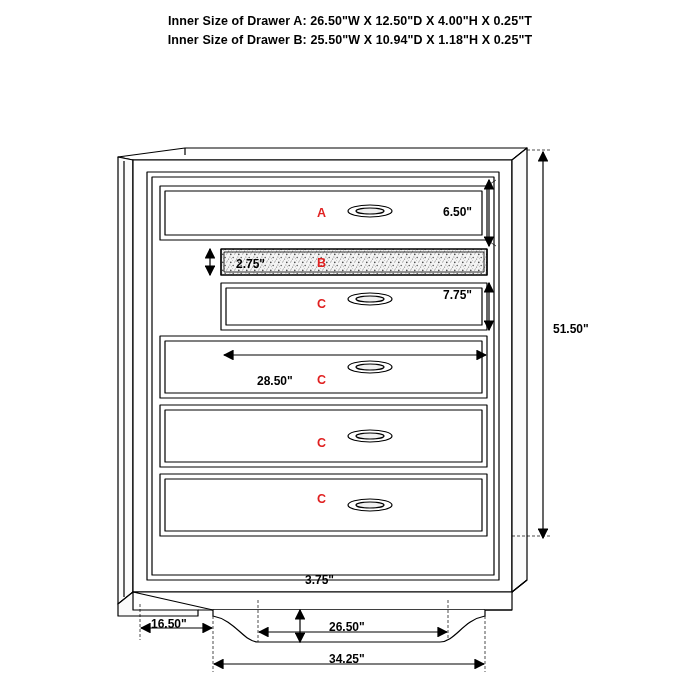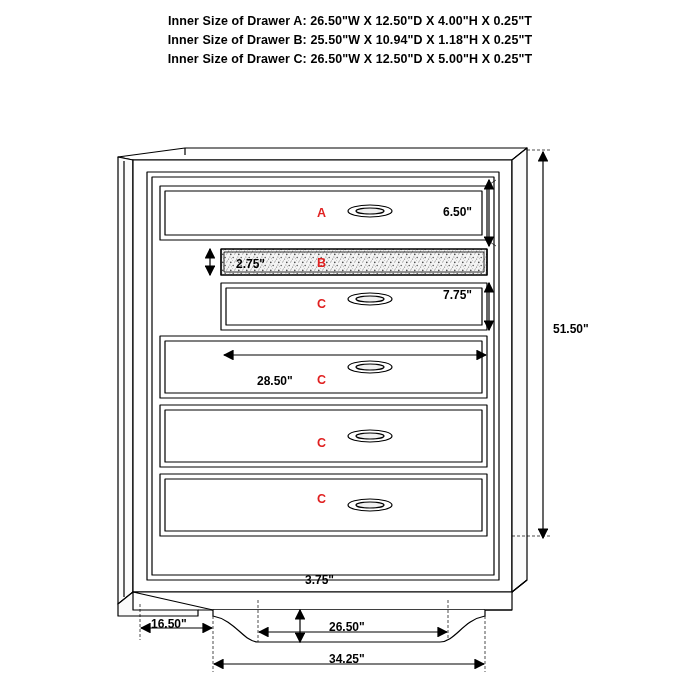--- a/index.html
+++ b/index.html
@@ -53,21 +53,20 @@
   }
 </style>
 </head>
 <body>
 
 <div id="stage">
 
   <div class="spec-lines">
     <div class="spec-line">Inner Size of Drawer A: 26.50"W X 12.50"D X 4.00"H X 0.25"T</div>
     <div class="spec-line">Inner Size of Drawer B: 25.50"W X 10.94"D X 1.18"H X 0.25"T</div>
-    <div class="spec-line">Inner Size of Drawer C: 26.50"W X 12.50"D X 5.00"H X 0.25"T</div>
   </div>
 
   <svg id="drawing" width="700" height="700" viewBox="0 0 700 700">
     <defs>
       <marker id="arrHead" markerWidth="9" markerHeight="9" refX="8" refY="4.5" orient="auto" markerUnits="strokeWidth">
         <path d="M0,0 L9,4.5 L0,9 z" fill="#000"></path>
       </marker>
       <marker id="arrTail" markerWidth="9" markerHeight="9" refX="1" refY="4.5" orient="auto" markerUnits="strokeWidth">
         <path d="M9,0 L0,4.5 L9,9 z" fill="#000"></path>
       </marker>

